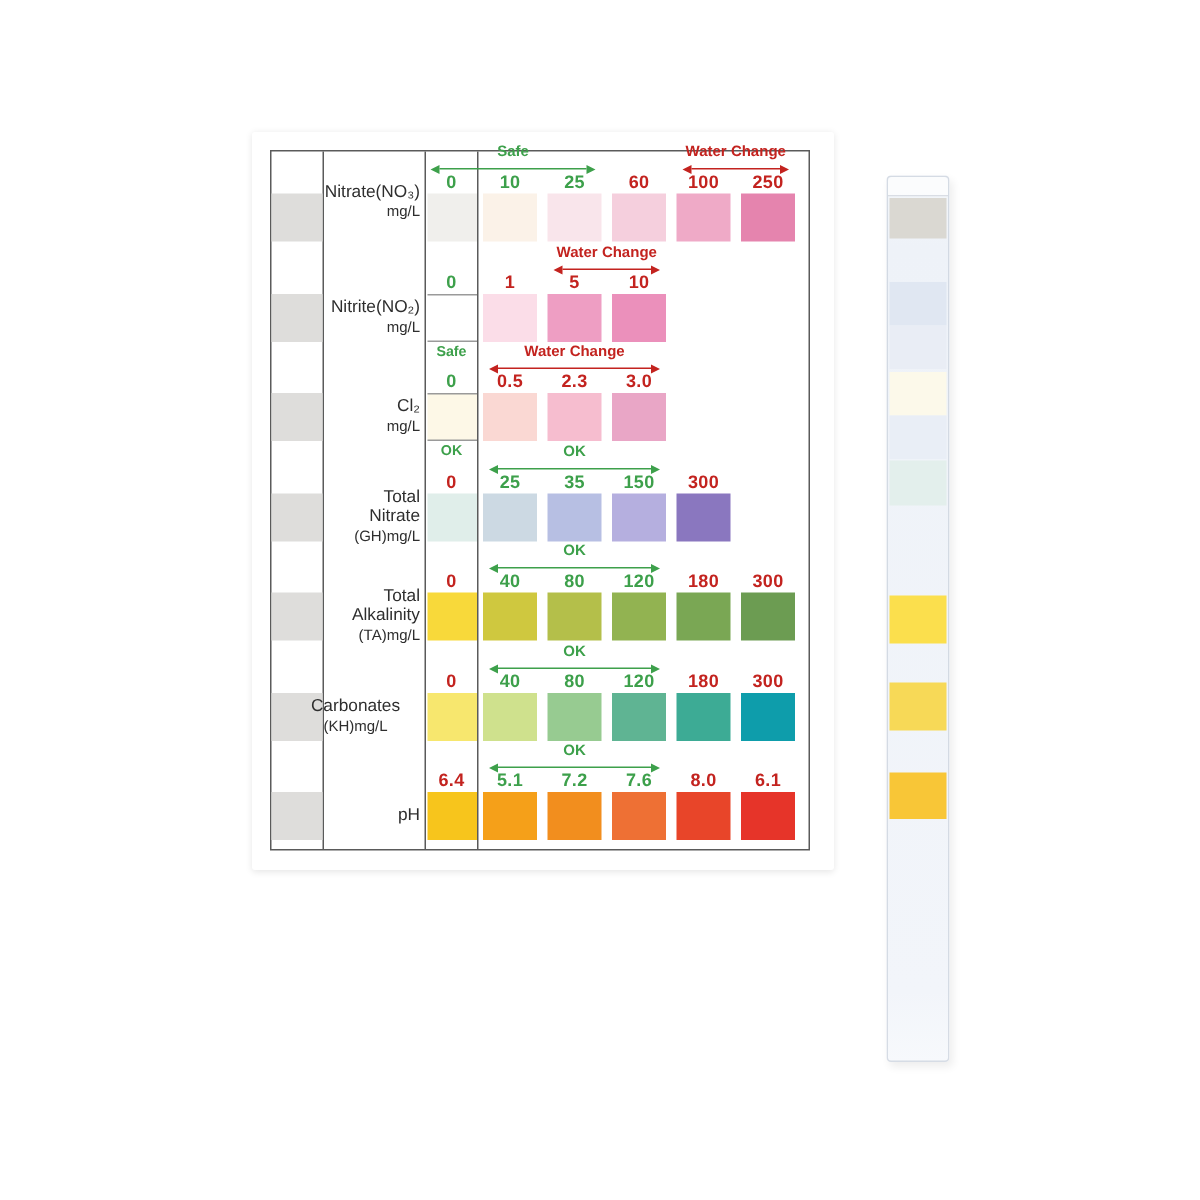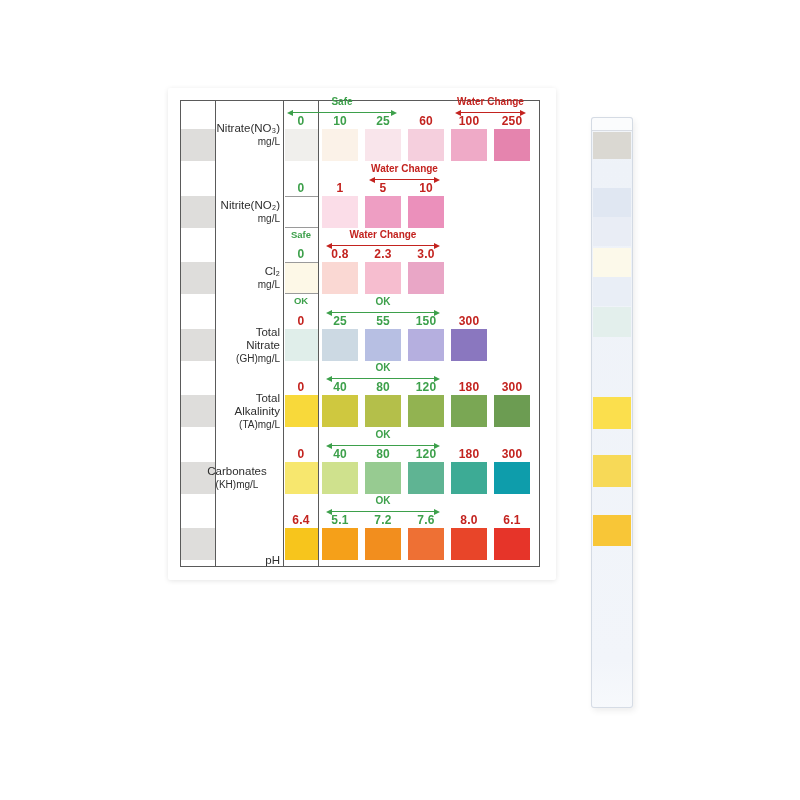--- a/index.html
+++ b/index.html
@@ -90,21 +90,21 @@
       </div>
       <div class="arrowtext" style="left: 344.5px; top: 163px; color: rgb(195, 35, 31);">Water Change</div>
       <div class="pad" style="left: 181px; top: 262px; width: 34px; height: 32px; background: rgb(222, 221, 219);"></div>
       <div class="rowlabel" style="left: 214px; top: 278px; color: rgb(46, 46, 46);">
         <div>Cl₂</div>
         <div class="small">mg/L</div>
       </div>
       <div class="num" style="left: 276px; top: 247px; color: rgb(61, 160, 75);">0</div>
       <div class="pad" style="left: 285px; top: 262px; width: 33px; height: 30px; background: rgb(253, 248, 231); border-top: 1px solid rgb(154, 154, 154); border-bottom: 1px solid rgb(154, 154, 154);"></div>
       <div class="note" style="left: 276px; top: 295px; color: rgb(61, 160, 75);">OK</div>
-      <div class="num" style="left: 315px; top: 247px; color: rgb(195, 35, 31);">0.8</div>
+      <div class="num" style="left: 315px; top: 247px; color: rgb(195, 35, 31);">0.5</div>
       <div class="pad" style="left: 322px; top: 262px; width: 36px; height: 32px; background: rgb(250, 216, 211);"></div>
       <div class="num" style="left: 358px; top: 247px; color: rgb(195, 35, 31);">2.3</div>
       <div class="pad" style="left: 365px; top: 262px; width: 36px; height: 32px; background: rgb(246, 189, 207);"></div>
       <div class="num" style="left: 401px; top: 247px; color: rgb(195, 35, 31);">3.0</div>
       <div class="pad" style="left: 408px; top: 262px; width: 36px; height: 32px; background: rgb(233, 166, 198);"></div>
       <div class="arrow" style="left: 326px; top: 242px; width: 114px; color: rgb(195, 35, 31);">
         <span class="ah-l"></span>
         <span class="aline"></span>
         <span class="ah-r"></span>
       </div>
@@ -112,21 +112,21 @@
       <div class="pad" style="left: 181px; top: 329px; width: 34px; height: 32px; background: rgb(222, 221, 219);"></div>
       <div class="rowlabel" style="left: 214px; top: 345px; color: rgb(46, 46, 46);">
         <div>Total</div>
         <div>Nitrate</div>
         <div class="small">(GH)mg/L</div>
       </div>
       <div class="num" style="left: 276px; top: 314px; color: rgb(195, 35, 31);">0</div>
       <div class="pad" style="left: 285px; top: 329px; width: 33px; height: 32px; background: rgb(224, 238, 234);"></div>
       <div class="num" style="left: 315px; top: 314px; color: rgb(61, 160, 75);">25</div>
       <div class="pad" style="left: 322px; top: 329px; width: 36px; height: 32px; background: rgb(204, 217, 227);"></div>
-      <div class="num" style="left: 358px; top: 314px; color: rgb(61, 160, 75);">55</div>
+      <div class="num" style="left: 358px; top: 314px; color: rgb(61, 160, 75);">35</div>
       <div class="pad" style="left: 365px; top: 329px; width: 36px; height: 32px; background: rgb(183, 191, 227);"></div>
       <div class="num" style="left: 401px; top: 314px; color: rgb(61, 160, 75);">150</div>
       <div class="pad" style="left: 408px; top: 329px; width: 36px; height: 32px; background: rgb(181, 175, 223);"></div>
       <div class="num" style="left: 444px; top: 314px; color: rgb(195, 35, 31);">300</div>
       <div class="pad" style="left: 451px; top: 329px; width: 36px; height: 32px; background: rgb(138, 119, 191);"></div>
       <div class="arrow" style="left: 326px; top: 309px; width: 114px; color: rgb(61, 160, 75);">
         <span class="ah-l"></span>
         <span class="aline"></span>
         <span class="ah-r"></span>
       </div>
@@ -172,21 +172,21 @@
       <div class="pad" style="left: 451px; top: 462px; width: 36px; height: 32px; background: rgb(61, 171, 149);"></div>
       <div class="num" style="left: 487px; top: 447px; color: rgb(195, 35, 31);">300</div>
       <div class="pad" style="left: 494px; top: 462px; width: 36px; height: 32px; background: rgb(14, 157, 171);"></div>
       <div class="arrow" style="left: 326px; top: 442px; width: 114px; color: rgb(61, 160, 75);">
         <span class="ah-l"></span>
         <span class="aline"></span>
         <span class="ah-r"></span>
       </div>
       <div class="arrowtext" style="left: 323px; top: 429px; color: rgb(61, 160, 75);">OK</div>
       <div class="pad" style="left: 181px; top: 528px; width: 34px; height: 32px; background: rgb(222, 221, 219);"></div>
-      <div class="rowlabel" style="left: 214px; top: 544px; color: rgb(46, 46, 46); margin-top: 16px;">
+      <div class="rowlabel" style="left: 214px; top: 544px; color: rgb(46, 46, 46);">
         <div>pH</div>
       </div>
       <div class="num" style="left: 276px; top: 513px; color: rgb(195, 35, 31);">6.4</div>
       <div class="pad" style="left: 285px; top: 528px; width: 33px; height: 32px; background: rgb(247, 197, 28);"></div>
       <div class="num" style="left: 315px; top: 513px; color: rgb(61, 160, 75);">5.1</div>
       <div class="pad" style="left: 322px; top: 528px; width: 36px; height: 32px; background: rgb(245, 160, 25);"></div>
       <div class="num" style="left: 358px; top: 513px; color: rgb(61, 160, 75);">7.2</div>
       <div class="pad" style="left: 365px; top: 528px; width: 36px; height: 32px; background: rgb(242, 142, 30);"></div>
       <div class="num" style="left: 401px; top: 513px; color: rgb(61, 160, 75);">7.6</div>
       <div class="pad" style="left: 408px; top: 528px; width: 36px; height: 32px; background: rgb(238, 112, 52);"></div>

